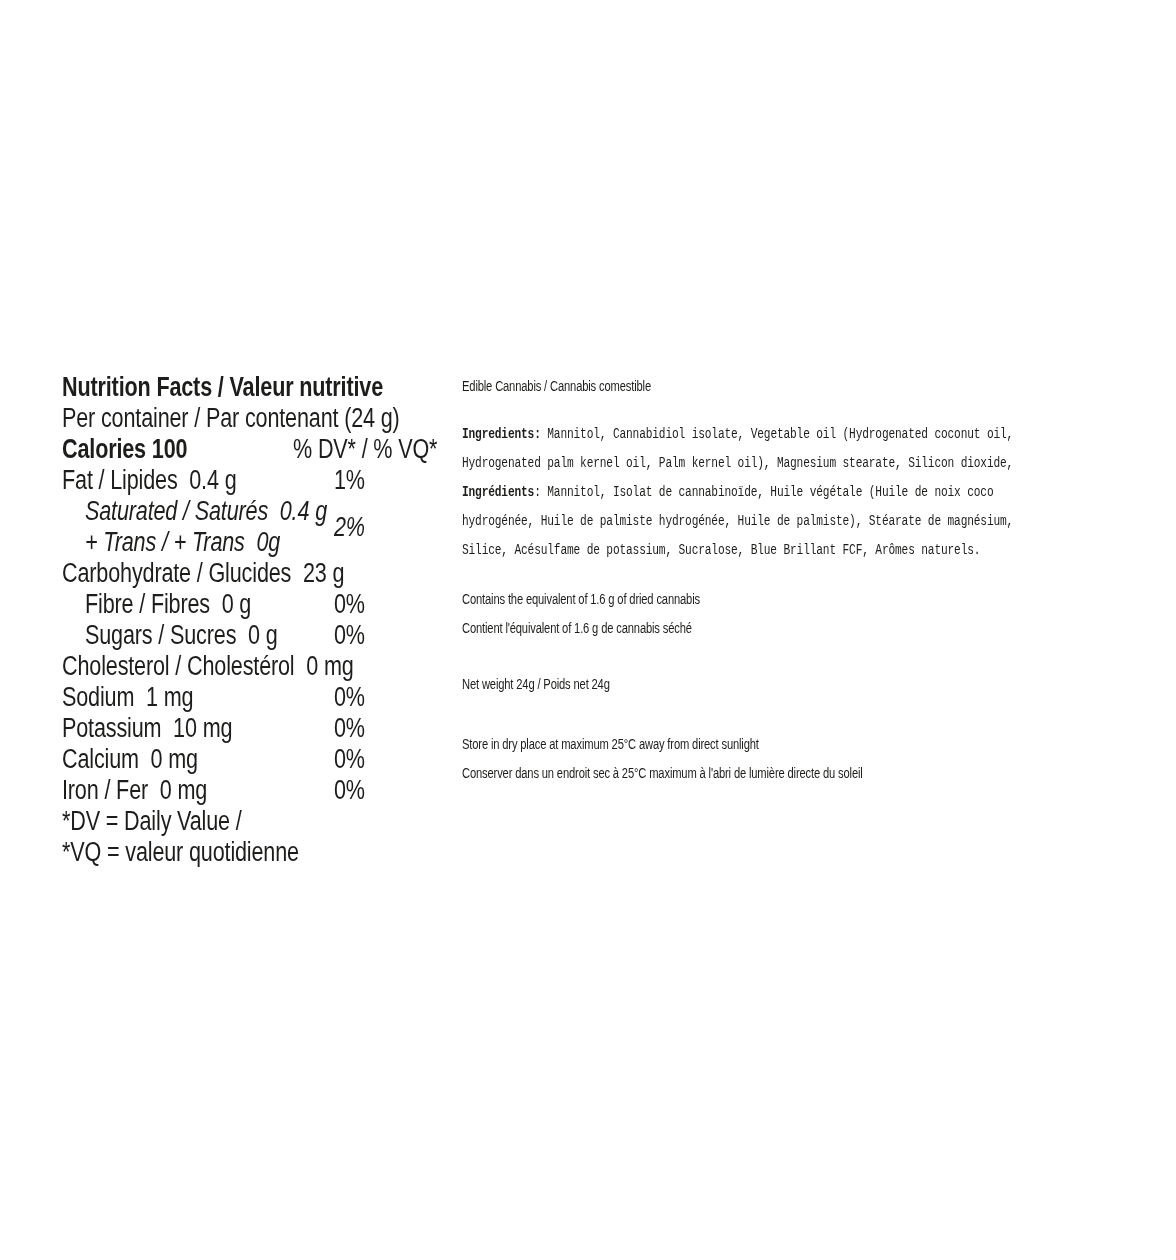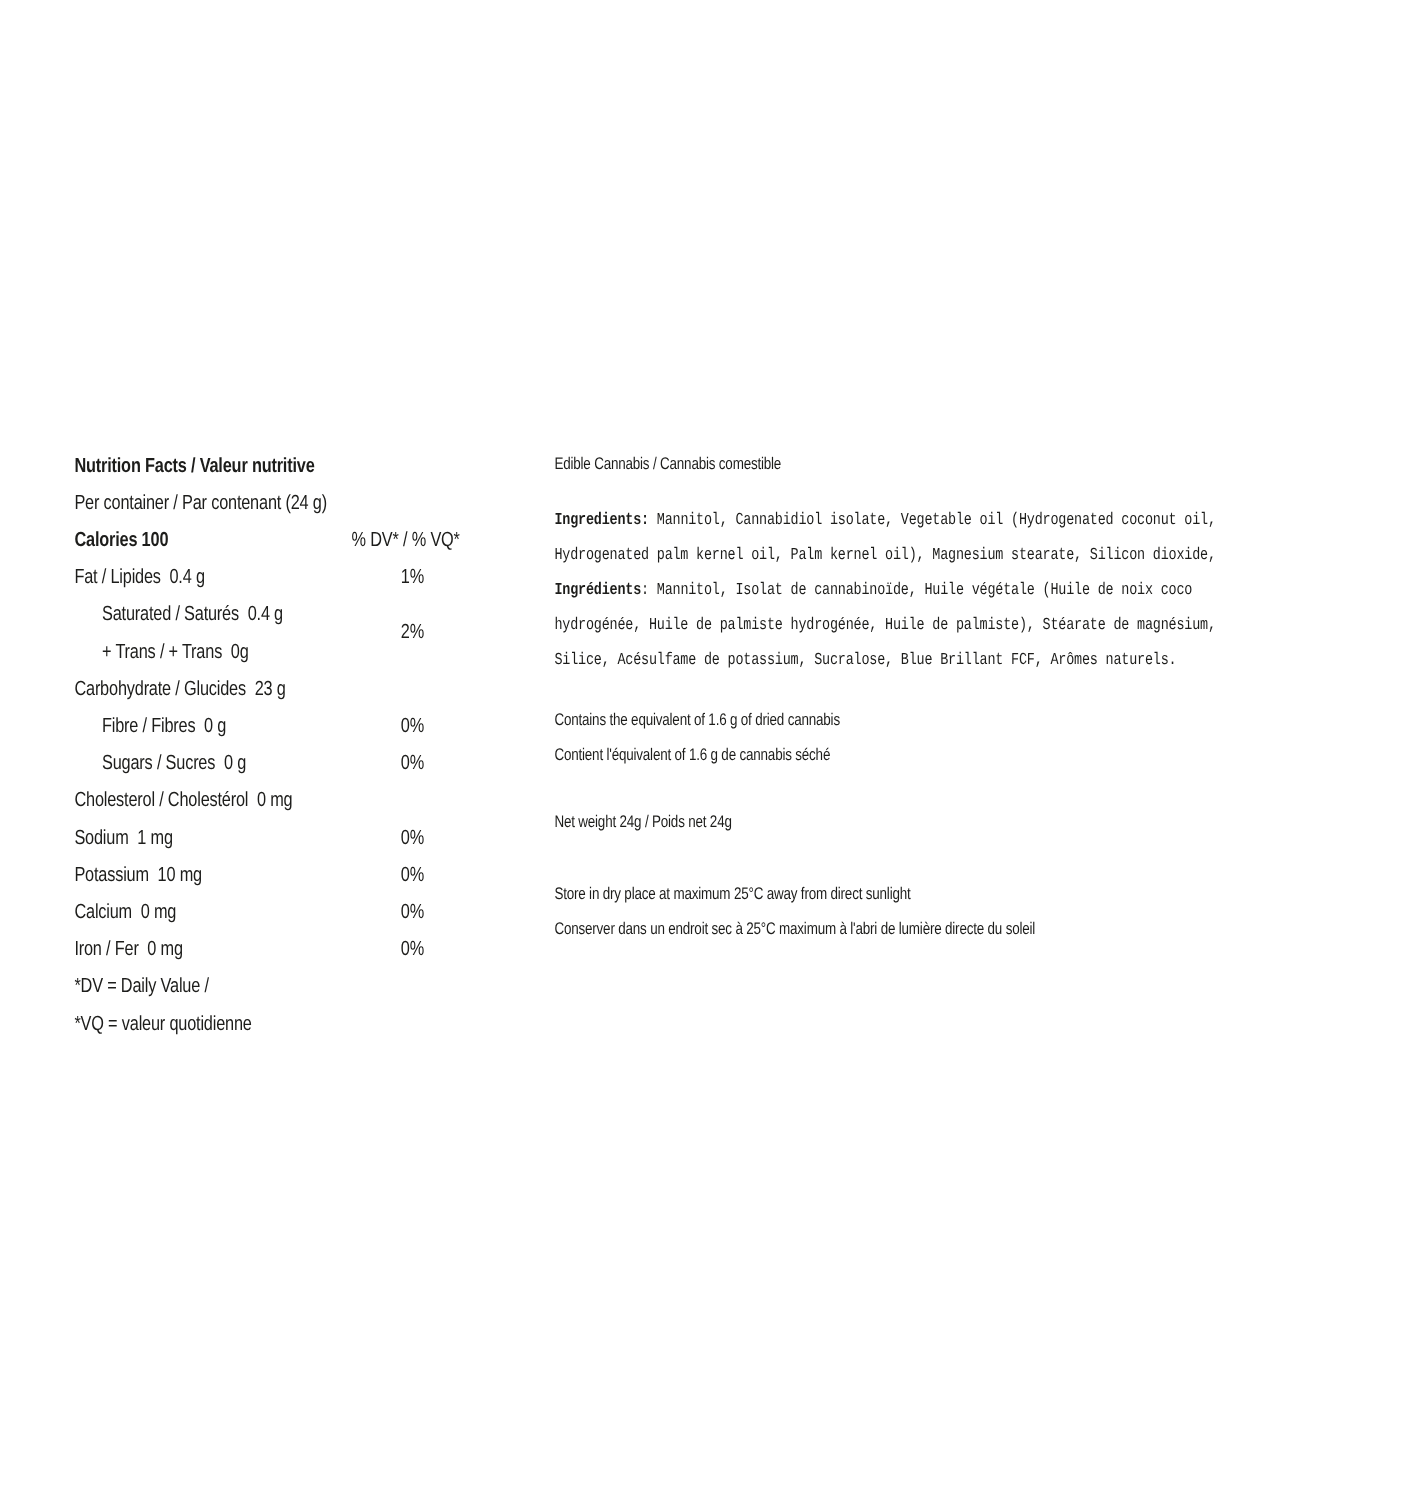--- a/index.html
+++ b/index.html
@@ -14,23 +14,23 @@
   .t {
     display:inline-block;
     white-space:pre;
     transform:scaleX(0.8);
     transform-origin:0 50%;
     letter-spacing:-0.2px;
   }
   .b { font-weight:bold; }
 
   
-  .nf { position:absolute; left:62px; top:372px; width:380px; font-size:17px; }
+  .nf { position:absolute; left:62px; top:372px; width:380px; font-size:27px; }
   .nf .row  { position:relative; height:31px; line-height:31px; }
-  .nf .row2 { position:relative; height:62px; }
+  .nf .row2 { position:relative; height:62px;font-style:italic; }
   .nf .row2 .sub { height:31px; line-height:31px; }
   .ind { margin-left:23px; }
   .pct  { position:absolute; left:272px; top:0; height:31px; line-height:31px; }
   .pct2 { position:absolute; left:272px; top:0; height:62px; line-height:62px; }
   .hdr  { position:absolute; left:231px; top:0; height:31px; line-height:31px; }
 
   
   .info { position:absolute; left:462px; top:372px; width:680px; font-size:14px; }
   .info .ln { height:29px; line-height:29px; }
   .blk-heading     { margin-bottom:19px; }

